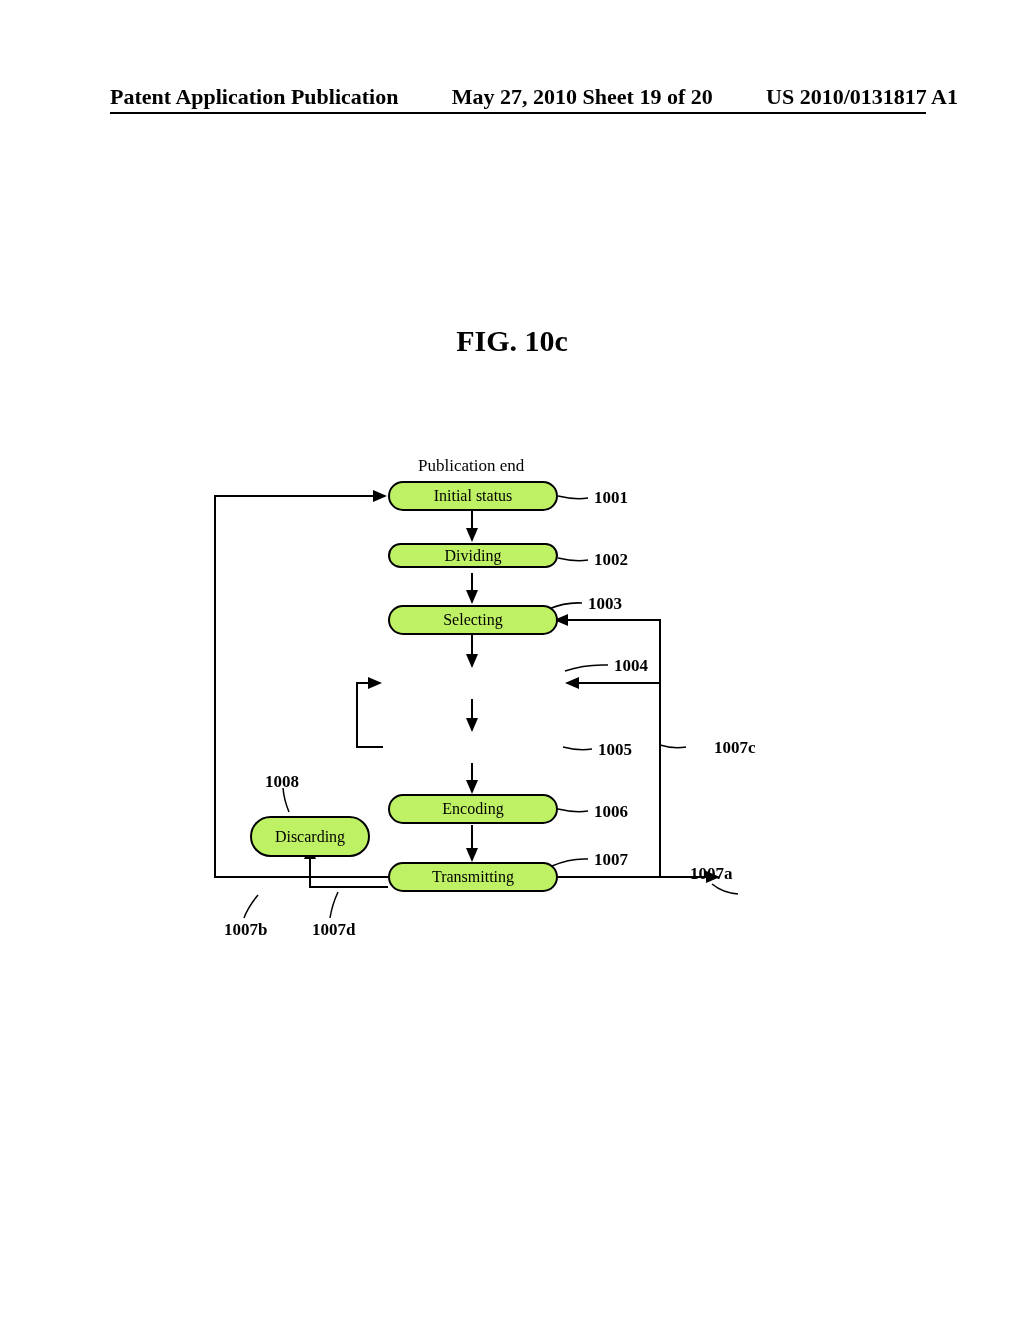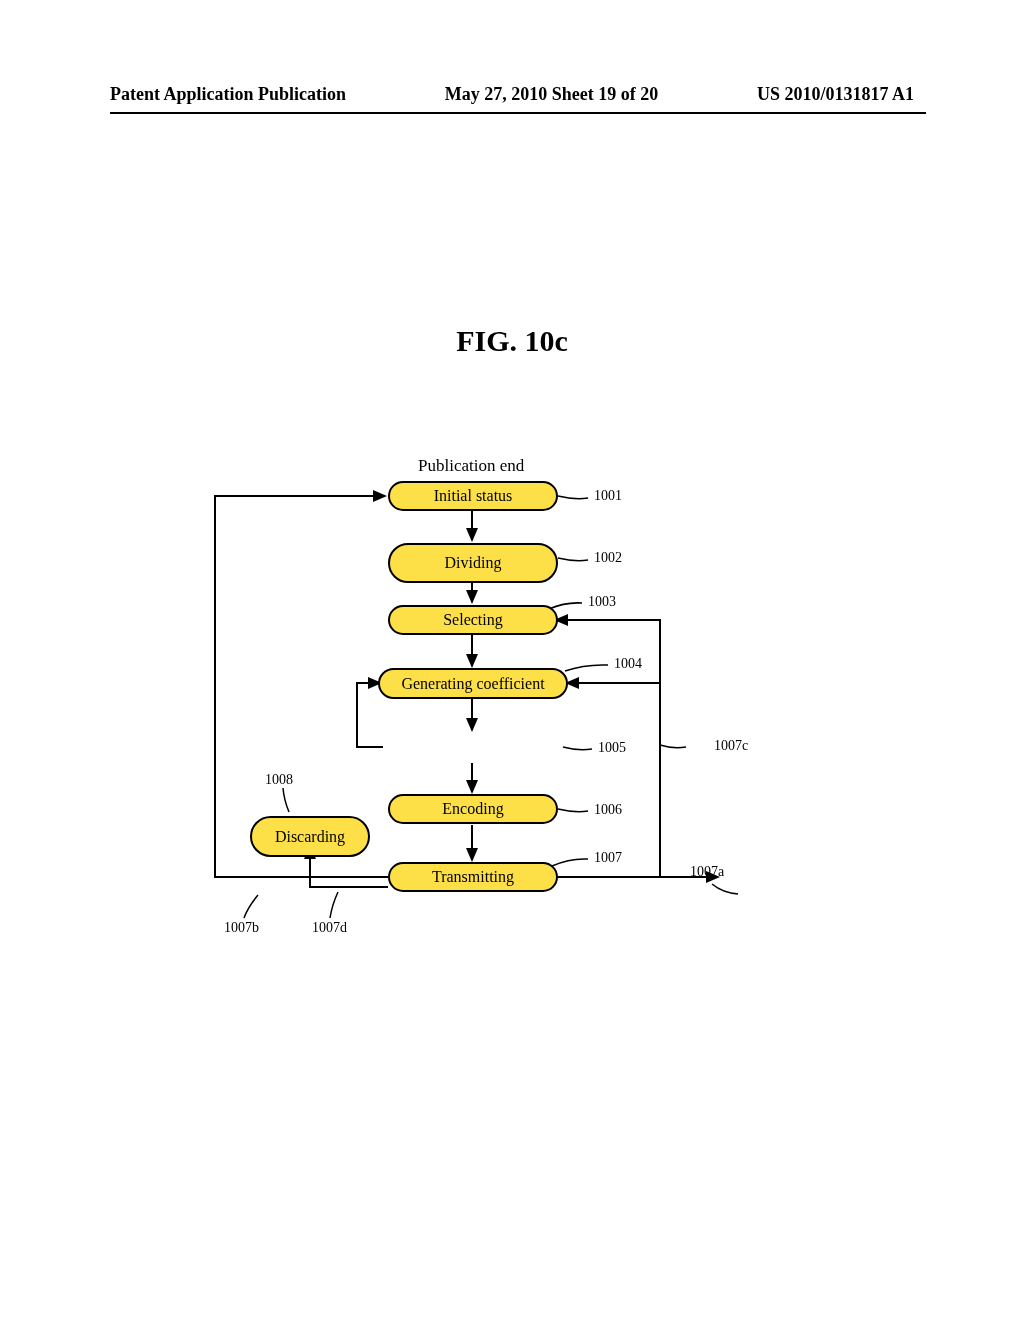--- a/index.html
+++ b/index.html
@@ -9,24 +9,24 @@
     background: #fff;
     font-family: "Times New Roman", Times, serif;
     color: #000;
     position: relative;
   }
   .header {
     position: absolute;
     top: 84px;
     left: 0;
     width: 100%;
-    padding: 0 110px 0 110px;
+    padding: 0 66px 0 110px;
     display: flex;
     justify-content: space-between;
-    font-size: 18px;
+    font-size: 22px;
     font-weight: 600;
   }
   .header .divider {
     position: absolute;
     top: 28px;
     left: 110px;
     right: 98px;
     border-top: 2px solid #000;
   }
   .fig-title {
@@ -48,32 +48,33 @@
   .subtitle {
     position: absolute;
     left: 418px;
     top: 456px;
     font-size: 17px;
   }
   .node {
     position: absolute;
     border: 2px solid #000;
     border-radius: 999px;
-    background: #fde047;
+    background: #bef264;
     text-align: right;
     font-size: 16px;
     line-height: 1;
     display: flex;
     align-items: center;
     justify-content: center;
     padding: 5px 10px;
   }
   .label {
     position: absolute;
-    font-size: 14px;
+    font-size: 17px;
+    font-weight: bold;
   }
   svg.lines {
     position: absolute;
     left: 0;
     top: 0;
     width: 1024px;
     height: 1320px;
   }
 </style>
 </head>
@@ -139,28 +140,25 @@
     <path d="M 258 895 Q 248 907 244 918" stroke="#000" stroke-width="1.5" fill="none"></path>
 
     <path d="M 338 892 Q 332 905 330 918" stroke="#000" stroke-width="1.5" fill="none"></path>
 
     <path d="M 289 812 Q 284 800 283 788" stroke="#000" stroke-width="1.5" fill="none"></path>
   </svg>
 
   <div class="node" style="left:388px; top:481px; width:170px; height:30px;">
       <span>Initial status</span>
     </div>
-  <div class="node" style="left:388px; top:543px; width:170px; height:40px;">
+  <div class="node" style="left:388px; top:543px; width:170px; height:25px;">
       <span>Dividing</span>
     </div>
   <div class="node" style="left:388px; top:605px; width:170px; height:30px;">
       <span>Selecting</span>
-    </div>
-  <div class="node" style="left:378px; top:668px; width:190px; height:31px;">
-      <span>Generating coefficient</span>
     </div>
   <div class="node" style="left:388px; top:794px; width:170px; height:30px;">
       <span>Encoding</span>
     </div>
   <div class="node" style="left:388px; top:862px; width:170px; height:30px;">
       <span>Transmitting</span>
     </div>
   <div class="node" style="left:250px; top:816px; width:120px; height:41px;">
       <span>Discarding</span>
     </div>

